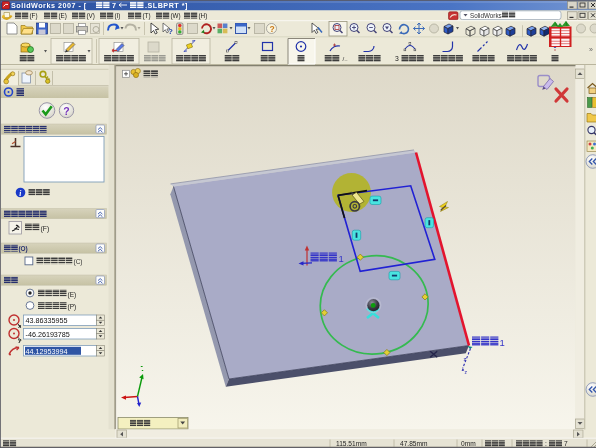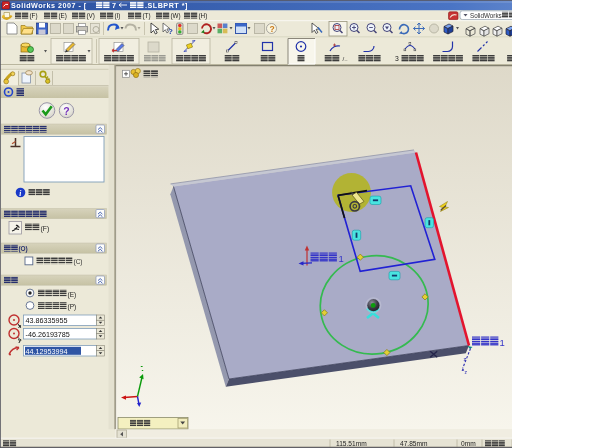--- a/index.html
+++ b/index.html
@@ -1,14 +1,14 @@
 <!DOCTYPE html>
 <html><head><meta charset="utf-8"><style>
 html,body{margin:0;padding:0;background:#fff;}
-#w{position:relative;width:512px;height:448px;overflow:hidden;font-family:"Liberation Sans",sans-serif;}
+#w{position:relative;width:596px;height:448px;overflow:hidden;font-family:"Liberation Sans",sans-serif;}
 </style></head><body>
 <div id="w">
 <svg width="600" height="448" viewBox="0 0 600 448" shape-rendering="auto">
 <defs>
 <pattern id="pk" width="2.2" height="2.2" patternUnits="userSpaceOnUse">
  <rect width="2.2" height="1.5" fill="#3c3c3c"></rect>
         </pattern>
 <pattern id="pknavy" width="2.2" height="2.2" patternUnits="userSpaceOnUse">
  <rect width="2.2" height="1.5" fill="#27306e"></rect>
         </pattern>

